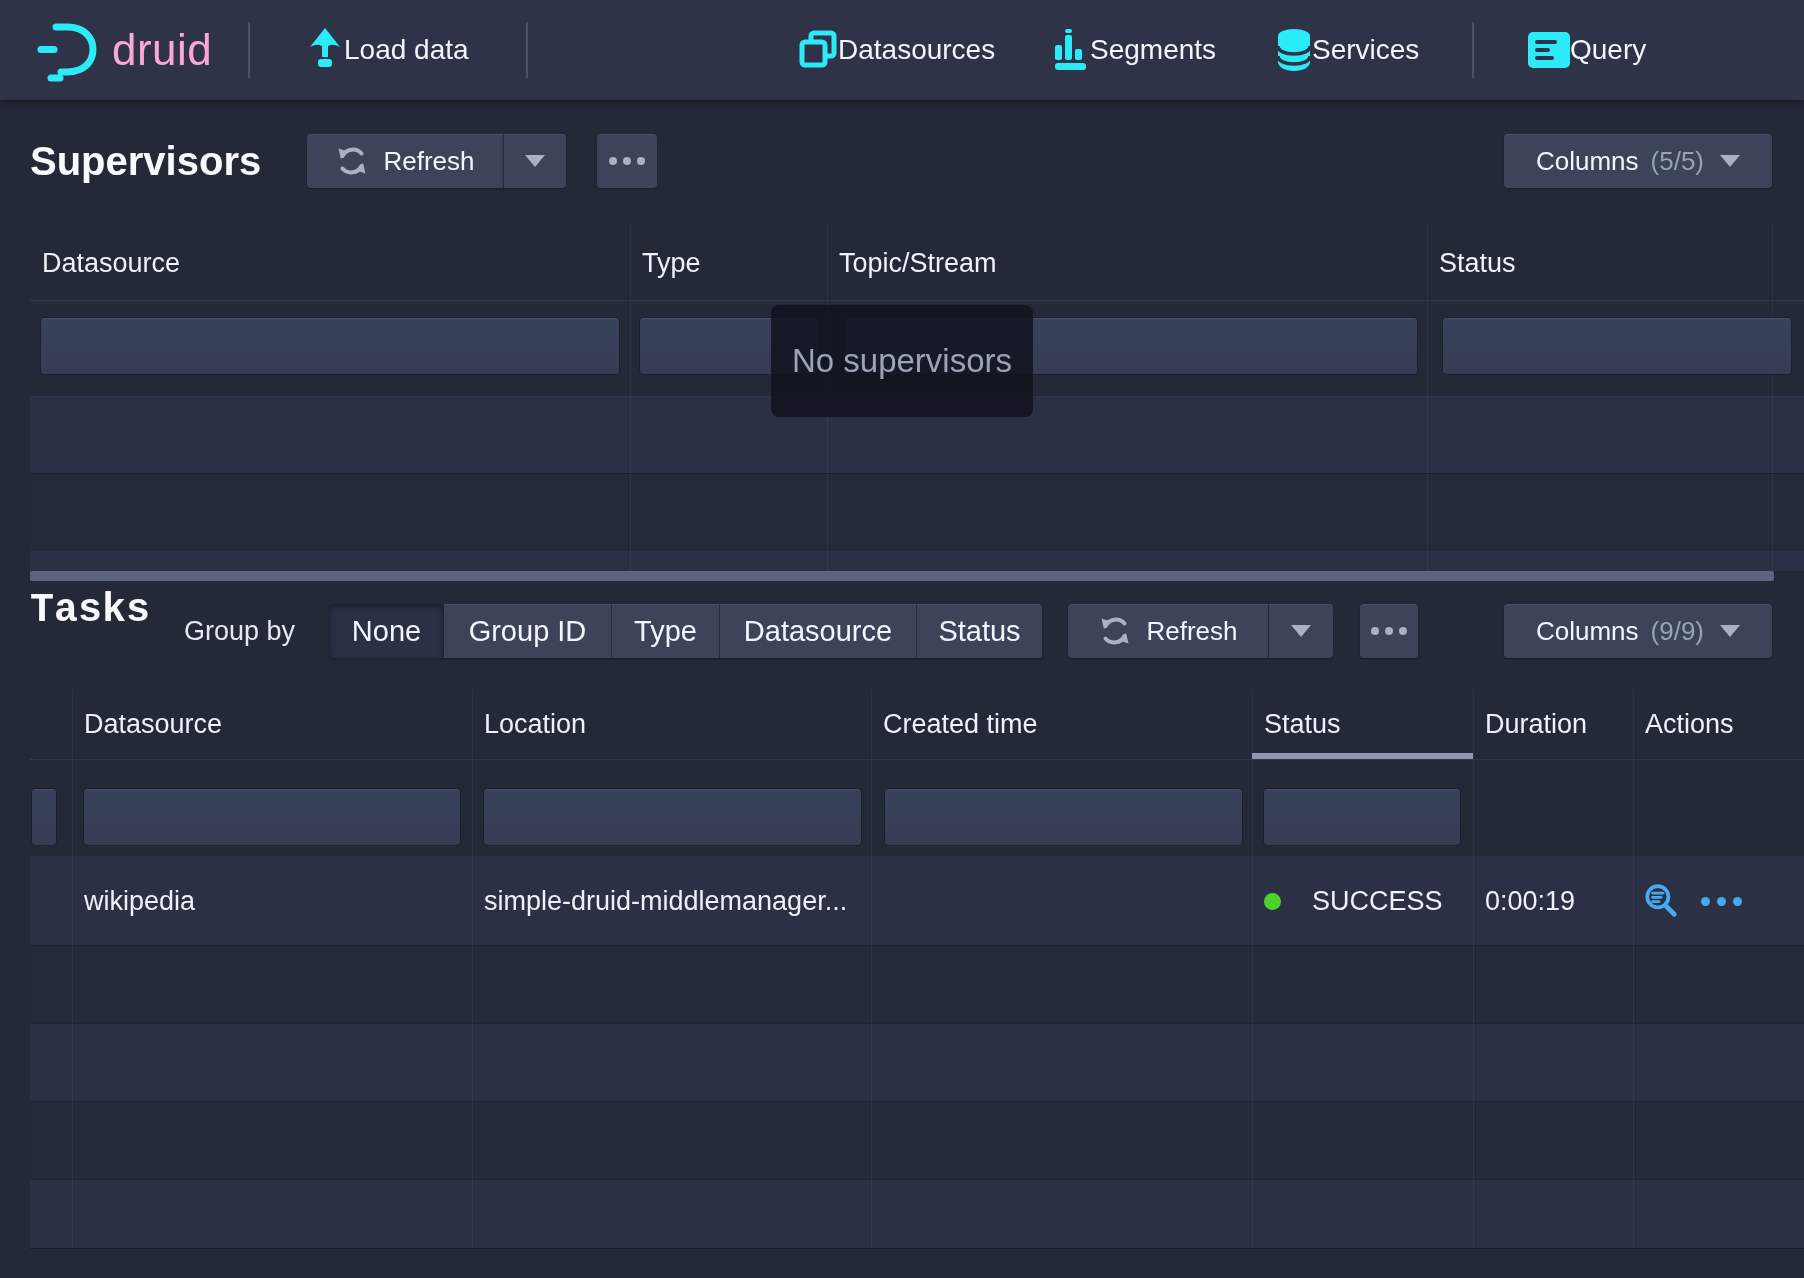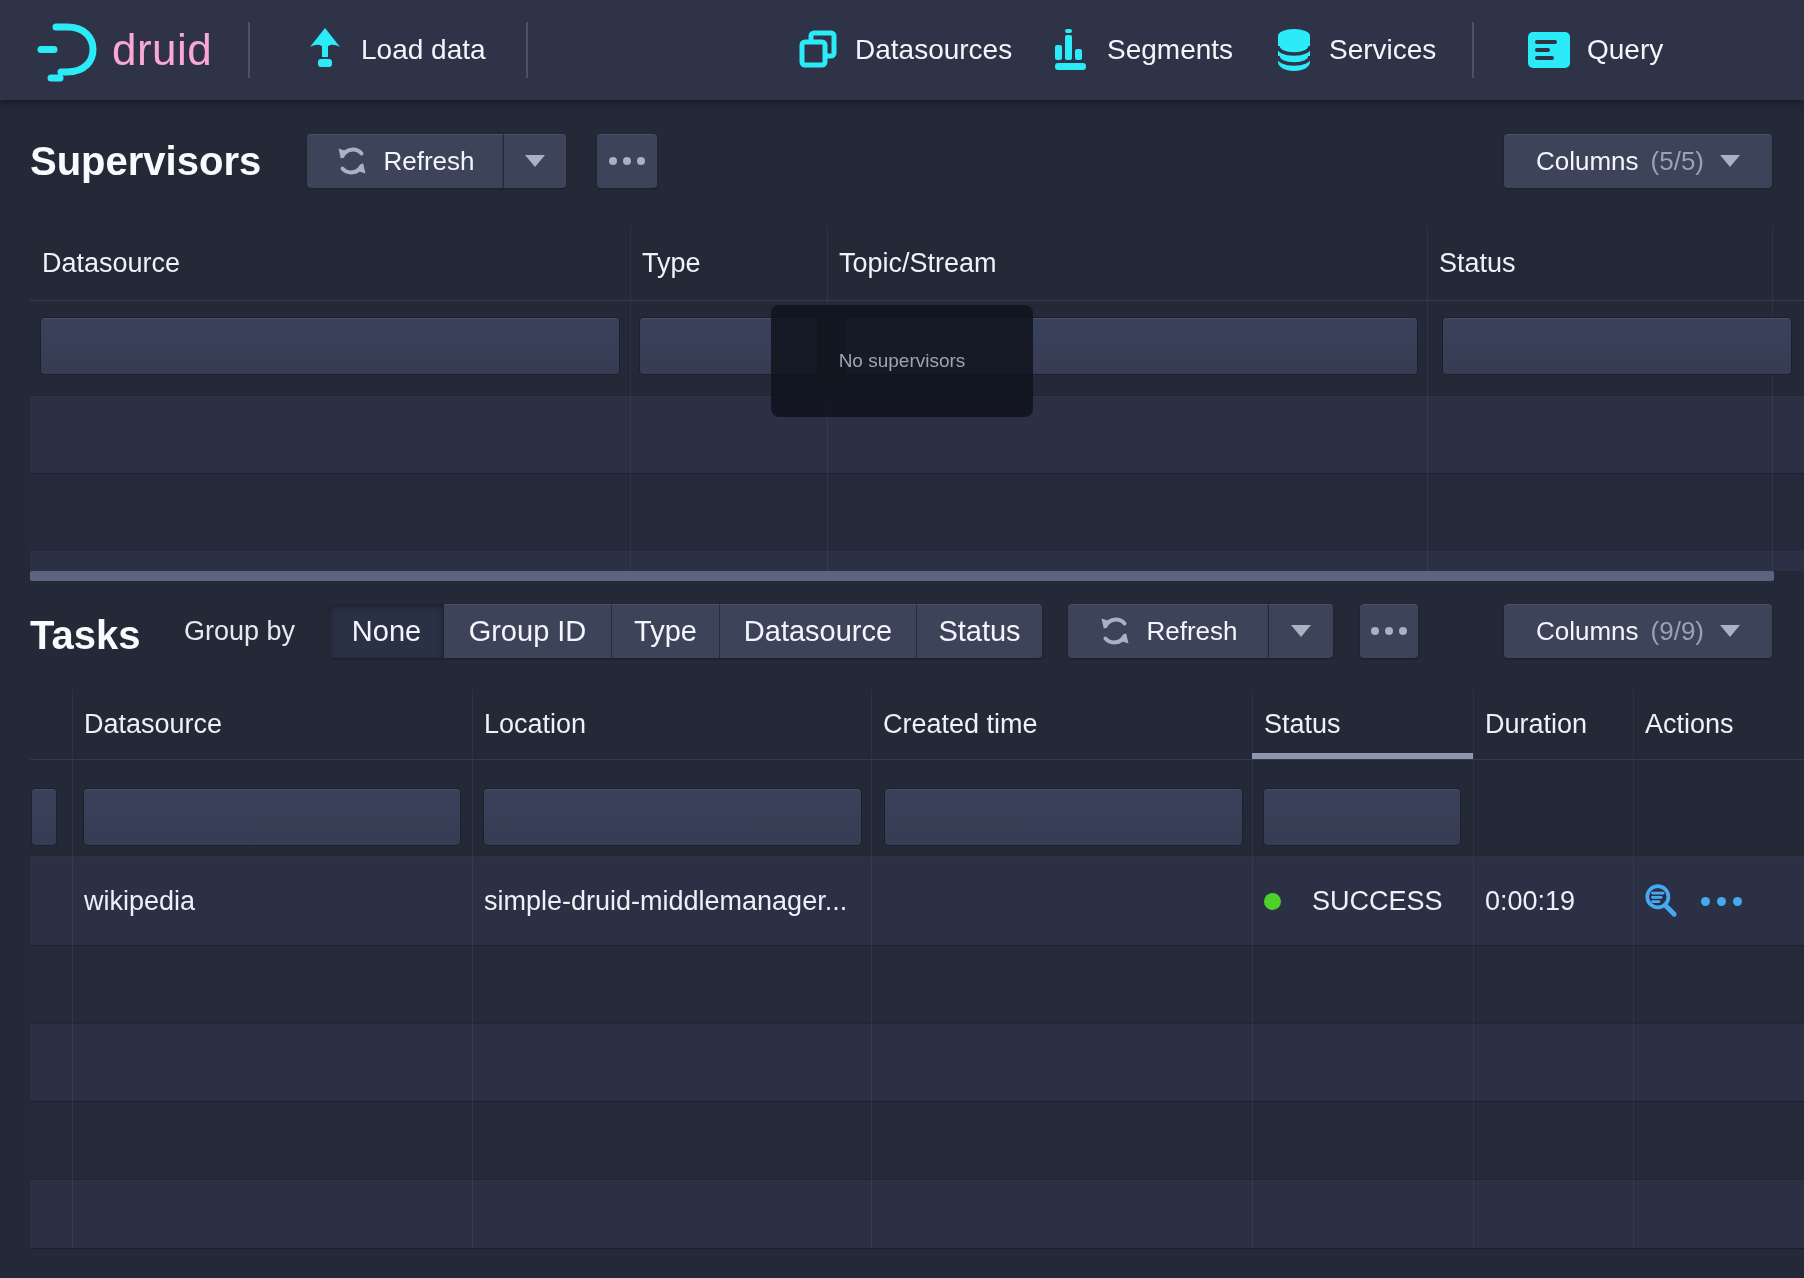--- a/index.html
+++ b/index.html
@@ -3,21 +3,21 @@
 <meta charset="utf-8">
 <style>
   html,body{margin:0;padding:0;background:#1c2130;}
   .app{position:relative;width:1804px;height:1278px;background:#242938;overflow:hidden;
        font-family:"Liberation Sans","DejaVu Sans",sans-serif;color:#EDF0F7;}
   .abs{position:absolute;}
 
   
   .nav{position:absolute;left:0;top:0;width:1804px;height:100px;background:#2E3347;
        box-shadow:0 3px 8px rgba(0,0,0,.38);z-index:30;}
-  .nav-item{position:absolute;top:0;height:100px;display:flex;align-items:center;gap:17px;
+  .nav-item{position:absolute;top:0;height:100px;display:flex;align-items:center;
             font-size:28px;color:#F2F5FA;cursor:pointer;white-space:nowrap;}
   .nav-div{position:absolute;top:22px;width:2px;height:56px;background:#4A5168;}
   .pill{background:#3A4158;border-radius:33px;padding:0 34px;top:17px;height:66px;}
   .logo-text{font-size:44px;color:#f9a8d4;letter-spacing:.5px;}
 
   
   .btn{position:absolute;height:54px;background:#3D4459;border-radius:4px;
        box-shadow:inset 0 1px 0 rgba(255,255,255,.07),0 1px 2px rgba(0,0,0,.3);
        display:flex;align-items:center;justify-content:center;gap:14px;
        font-size:26px;color:#F2F5FB;cursor:pointer;}
@@ -46,21 +46,21 @@
   .hline{position:absolute;height:1px;left:30px;width:1774px;}
   .stripe{position:absolute;left:30px;width:1774px;}
   .flt{position:absolute;height:56px;border:none;outline:none;border-radius:4px;
        background:linear-gradient(180deg,#3A415B,#353C53);
        box-shadow:inset 0 1px 0 rgba(255,255,255,.07),0 0 0 1px rgba(14,18,30,.35);
        color:#EDF0F7;font-size:25px;padding:0 14px;box-sizing:border-box;
        font-family:"Liberation Sans","DejaVu Sans",sans-serif;}
   .cell{position:absolute;top:0;bottom:0;display:flex;align-items:center;font-size:27px;color:#EDF0F7;
         white-space:nowrap;}
   .overlay{position:absolute;background:rgba(15,19,29,.84);border-radius:8px;
-           display:flex;align-items:center;justify-content:center;font-size:19px;color:#9BA3B5;z-index:20;}
+           display:flex;align-items:center;justify-content:center;font-size:33px;color:#9BA3B5;z-index:20;}
   .hscroll{position:absolute;height:10px;background:#5C6480;border-radius:2px;cursor:pointer;}
   .sort-underline{position:absolute;height:6px;background:#8E96B0;}
   .status-dot{width:17px;height:17px;border-radius:50%;background:#4DD22A;margin-right:11px;flex:0 0 auto;}
   .action-icons{display:flex;align-items:center;gap:22px;}
   .bluedots{display:flex;gap:7px;}
   .bluedots i{width:9px;height:9px;border-radius:50%;background:#47A9F2;}
 </style>
 </head>
 <body>
 
@@ -184,21 +184,21 @@
 
   <input class="flt" style="left: 41px; top: 318px; width: 578px;">
   <input class="flt" style="left: 640px; top: 318px; width: 177px;">
   <input class="flt" style="left: 845px; top: 318px; width: 572px;">
   <input class="flt" style="left: 1443px; top: 318px; width: 348px;">
 
   <div class="overlay" style="left:771px;top:305px;width:262px;height:112px;">No supervisors</div>
 
   <div class="hscroll" style="left:30px;top:571px;width:1744px;"></div>
 
-  <div class="abs section-title" style="left:30px;top:608px;">Tasks</div>
+  <div class="abs section-title" style="left:30px;top:584px;font-family:Liberation Mono, monospace;">Tasks</div>
   <div class="abs" style="left:184px;top:604px;height:54px;line-height:54px;font-size:27px;color:#E4E8F2;">Group by</div>
 
   <div class="btn-group" style="left:330px;top:604px;">
     <div class="gbtn active" style="width:113px;">None</div>
     <div class="gbtn" style="width:167px;">Group ID</div>
     <div class="gbtn" style="width:107px;">Type</div>
     <div class="gbtn" style="width:196px;">Datasource</div>
     <div class="gbtn" style="width:125px;">Status</div>
   </div>
 

